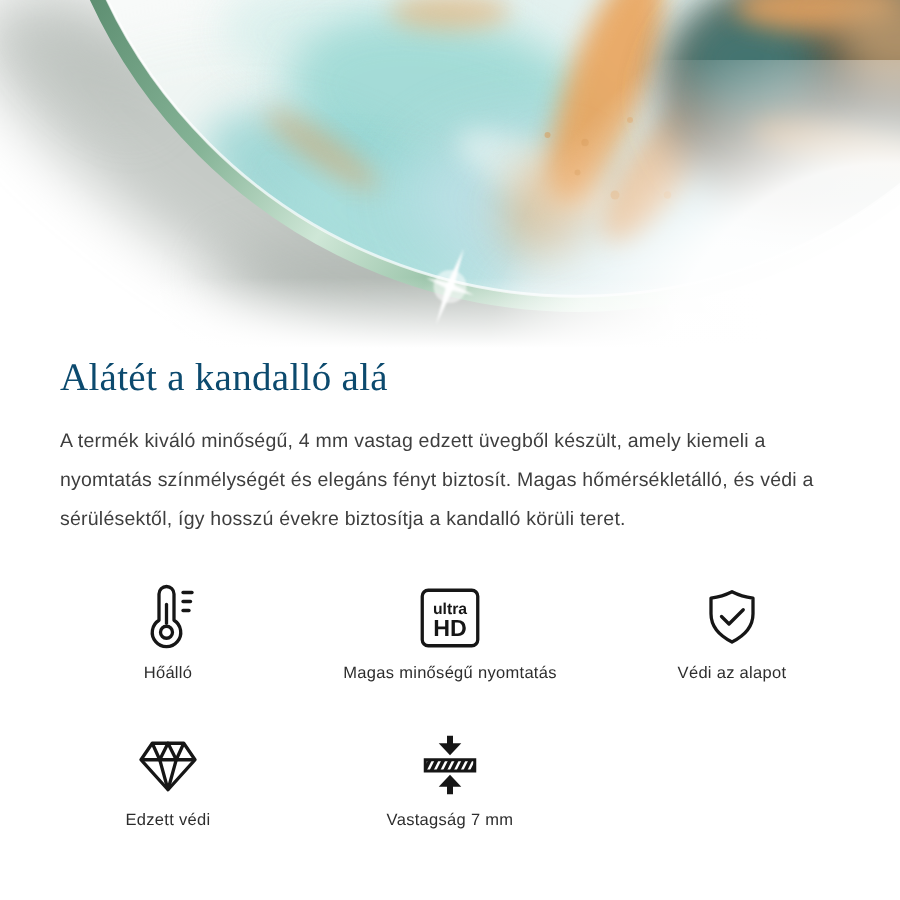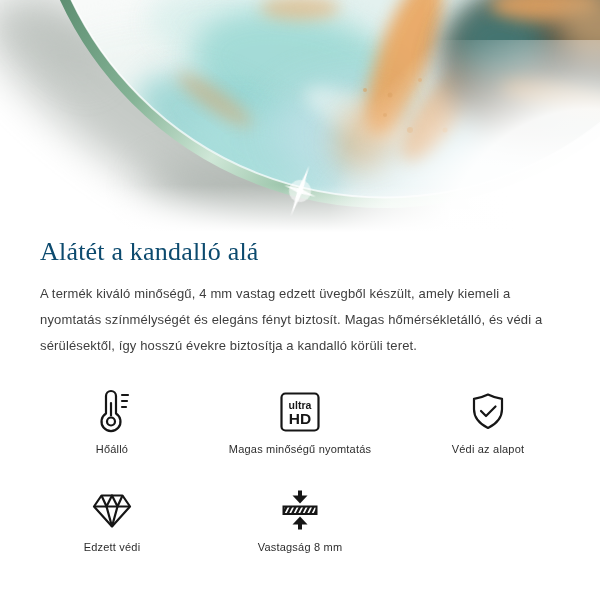--- a/index.html
+++ b/index.html
@@ -209,16 +209,16 @@
         </g>
         <rect x="5.5" y="18.5" width="33" height="7.5" fill="none" stroke="#161616" stroke-width="2"></rect>
         <g fill="#161616">
           <rect x="20" y="2.5" width="4" height="5.5"></rect>
           <polygon points="14.5,7.5 29.5,7.5 22,15.5"></polygon>
           <polygon points="14.5,36.5 29.5,36.5 22,28.5"></polygon>
           <rect x="20" y="36" width="4" height="5.5"></rect>
         </g>
       </svg>
     </div>
-    <div class="label">Vastagság 8 mm</div>
+    <div class="label">Vastagság 7 mm</div>
   </div>
 
 </div>
 
 </body></html>

